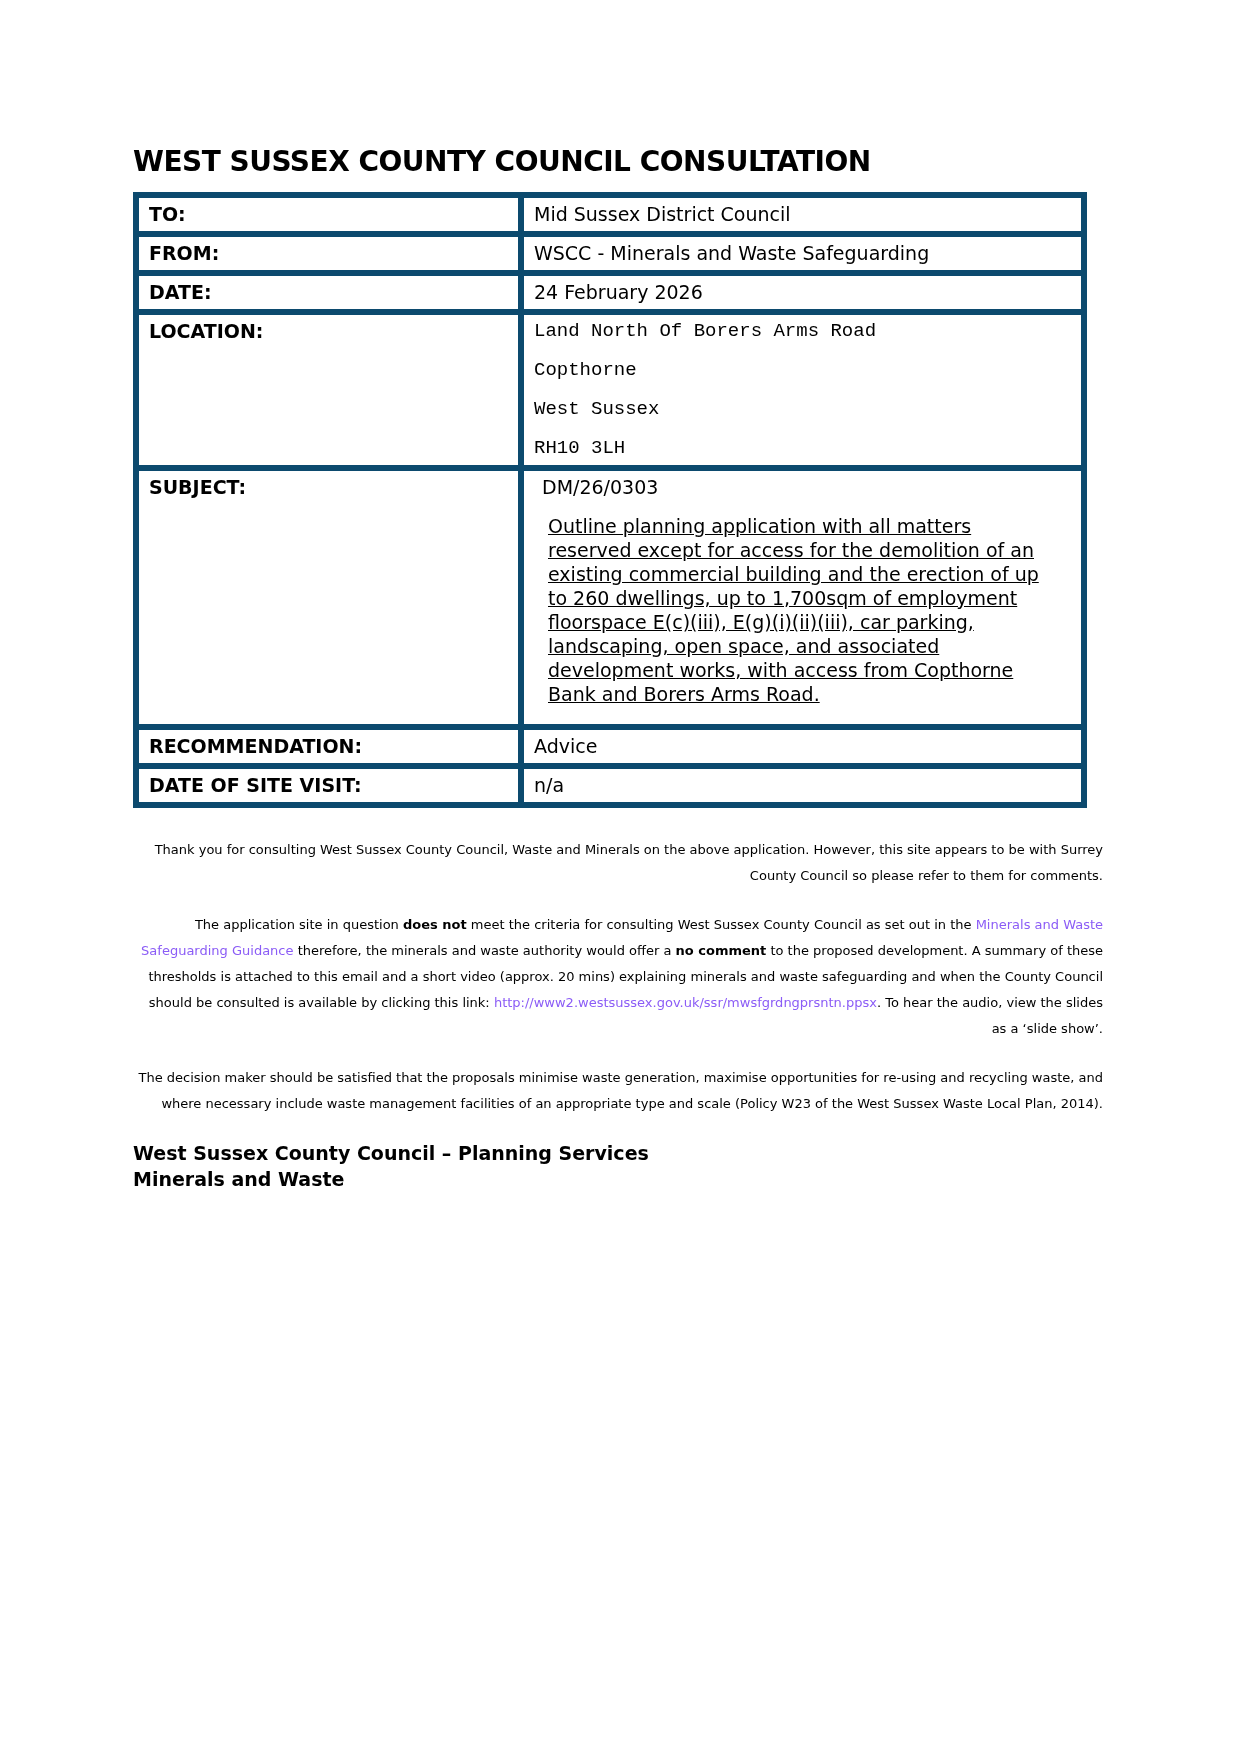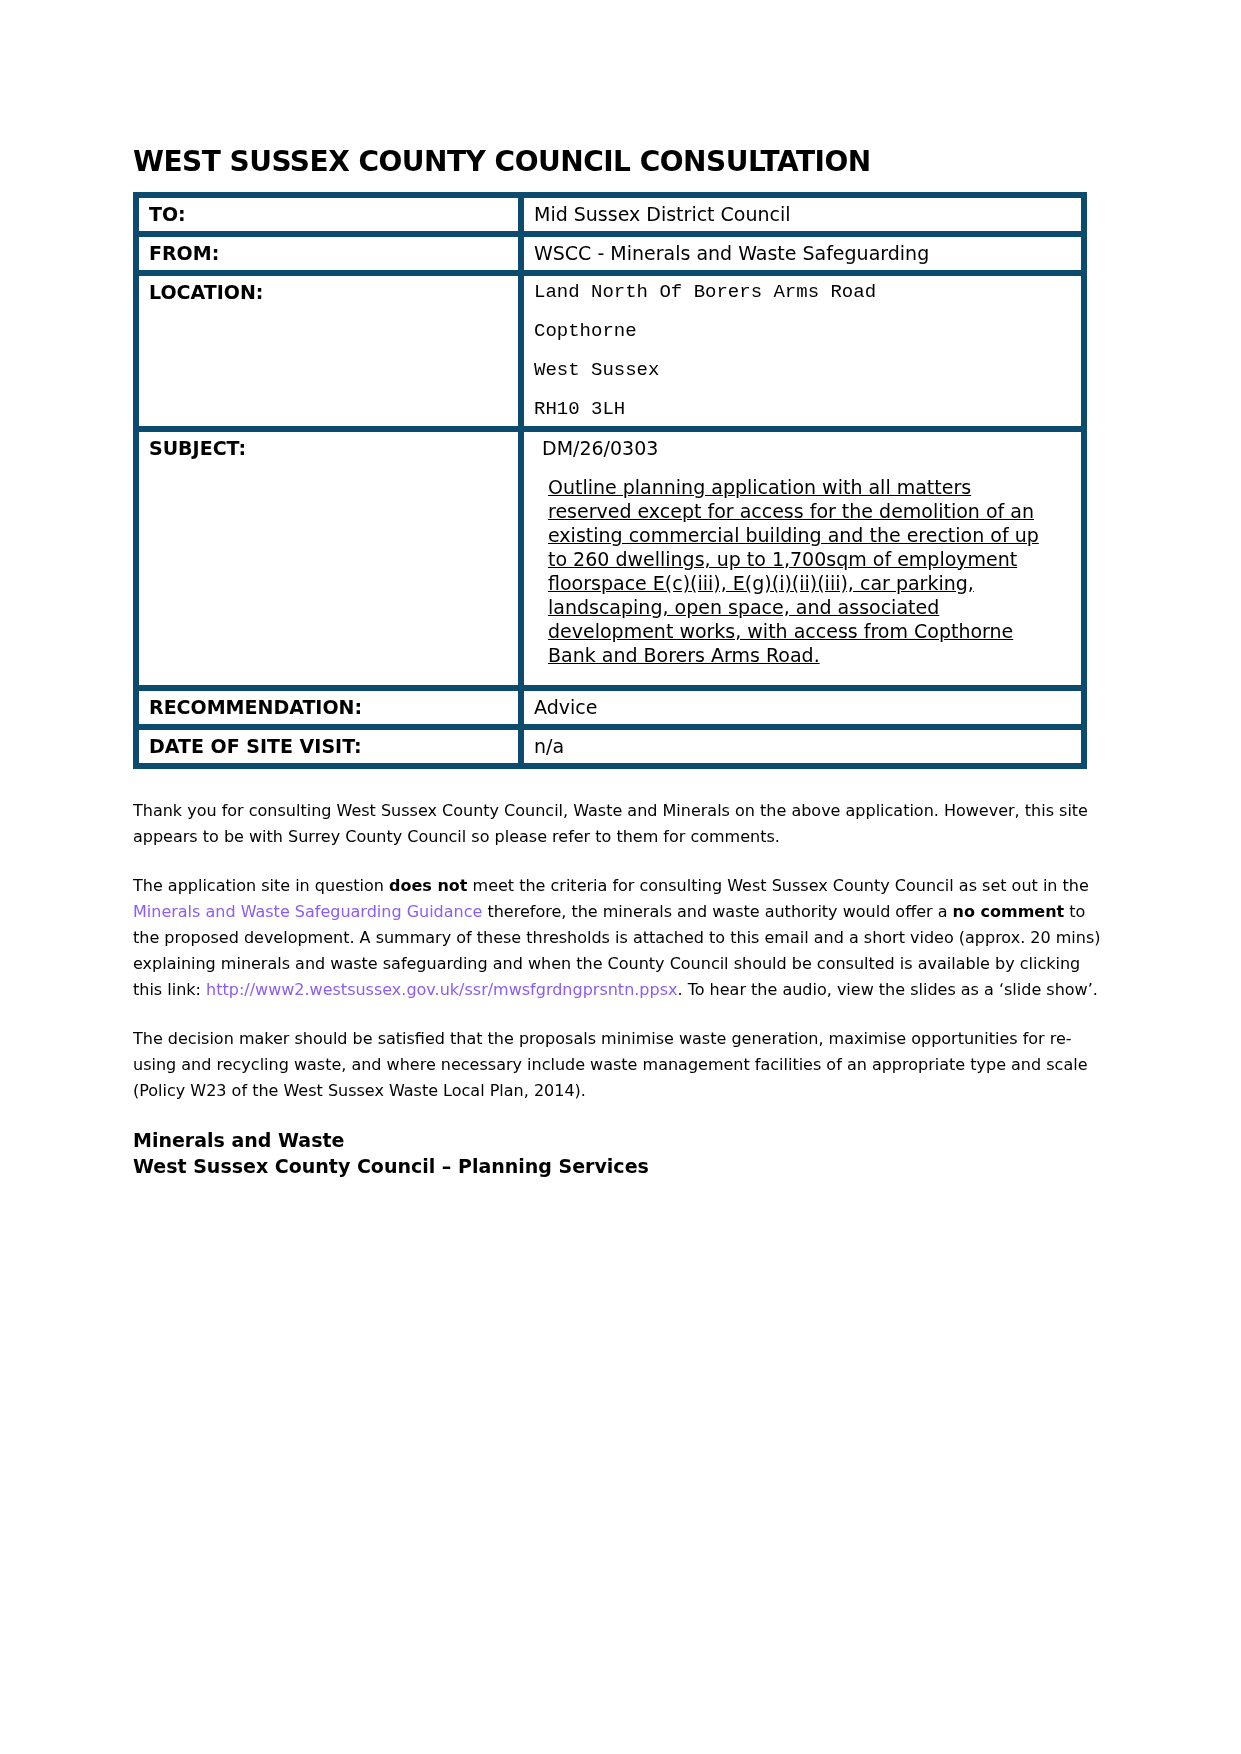--- a/index.html
+++ b/index.html
@@ -40,23 +40,24 @@
   td.lbl {
     width: 385px;
     font-weight: bold;
   }
   .loc-line { margin: 0 0 13px 0; font-family: Liberation Mono, monospace; }
   .loc-line:last-child { margin-bottom: 0; }
   .subject-ref { margin: 0 0 10px 8px; }
   .subject-desc { margin: 14px; line-height: 24px; text-decoration: underline; }
   p.body {
     width: 970px;
-    font-size: 16px;
+    font-size: 13px;
     line-height: 26px;
     margin: 23px 0 0 0;
+    text-align: right;
   }
   p.first { margin-top: 29px; }
   .b { font-weight: bold; margin-top: 32px; }
   a.link {
     color: #8b5cf6;
     text-decoration: none;
     cursor: pointer;
   }
   .sig { margin-top: 23px; }
   .sig div { font-weight: bold; font-size: 19px; line-height: 26px; }
@@ -70,20 +71,24 @@
 
   <table class="meta">
     <tbody>
         <tr>
       <td class="lbl">TO:</td>
       <td>Mid Sussex District Council</td>
     </tr>
     <tr>
       <td class="lbl">FROM:</td>
       <td>WSCC - Minerals and Waste Safeguarding</td>
+    </tr>
+    <tr>
+      <td class="lbl">DATE:</td>
+      <td>24 February 2026</td>
     </tr>
     <tr>
       <td class="lbl">LOCATION:</td>
       <td>
         <div class="loc-line">Land North Of Borers Arms Road</div>
         <div class="loc-line">Copthorne</div>
         <div class="loc-line">West Sussex</div>
         <div class="loc-line">RH10 3LH</div>
       </td>
     </tr>
@@ -105,17 +110,17 @@
   </tbody>
     </table>
 
   <p class="body first">Thank you for consulting West Sussex County Council, Waste and Minerals on the above application. However, this site appears to be with Surrey County Council so please refer to them for comments.</p>
 
   <p class="body"><span>The application site in question </span><span class="b">does not</span><span> meet the criteria for consulting West Sussex County Council as set out in the </span><a class="link">Minerals and Waste Safeguarding Guidance</a><span> therefore, the minerals and waste authority would offer a </span><span class="b">no comment</span><span> to the proposed development.  A summary of these thresholds is attached to this email and a short video (approx. 20 mins) explaining minerals and waste safeguarding and when the County Council should be consulted is available by clicking this link: </span><a class="link">http://www2.westsussex.gov.uk/ssr/mwsfgrdngprsntn.ppsx</a><span>. To hear the audio, view the slides as a ‘slide show’.</span></p>
 
   <p class="body">The decision maker should be satisfied that the proposals minimise waste generation, maximise opportunities for re-using and recycling waste, and where necessary include waste management facilities of an appropriate type and scale (Policy W23 of the West Sussex Waste Local Plan, 2014).</p>
 
   <div class="sig">
+    <div>West Sussex County Council – Planning Services</div>
     <div>Minerals and Waste</div>
-    <div>West Sussex County Council – Planning Services</div>
   </div>
 
 </div>
 
 </body></html>

